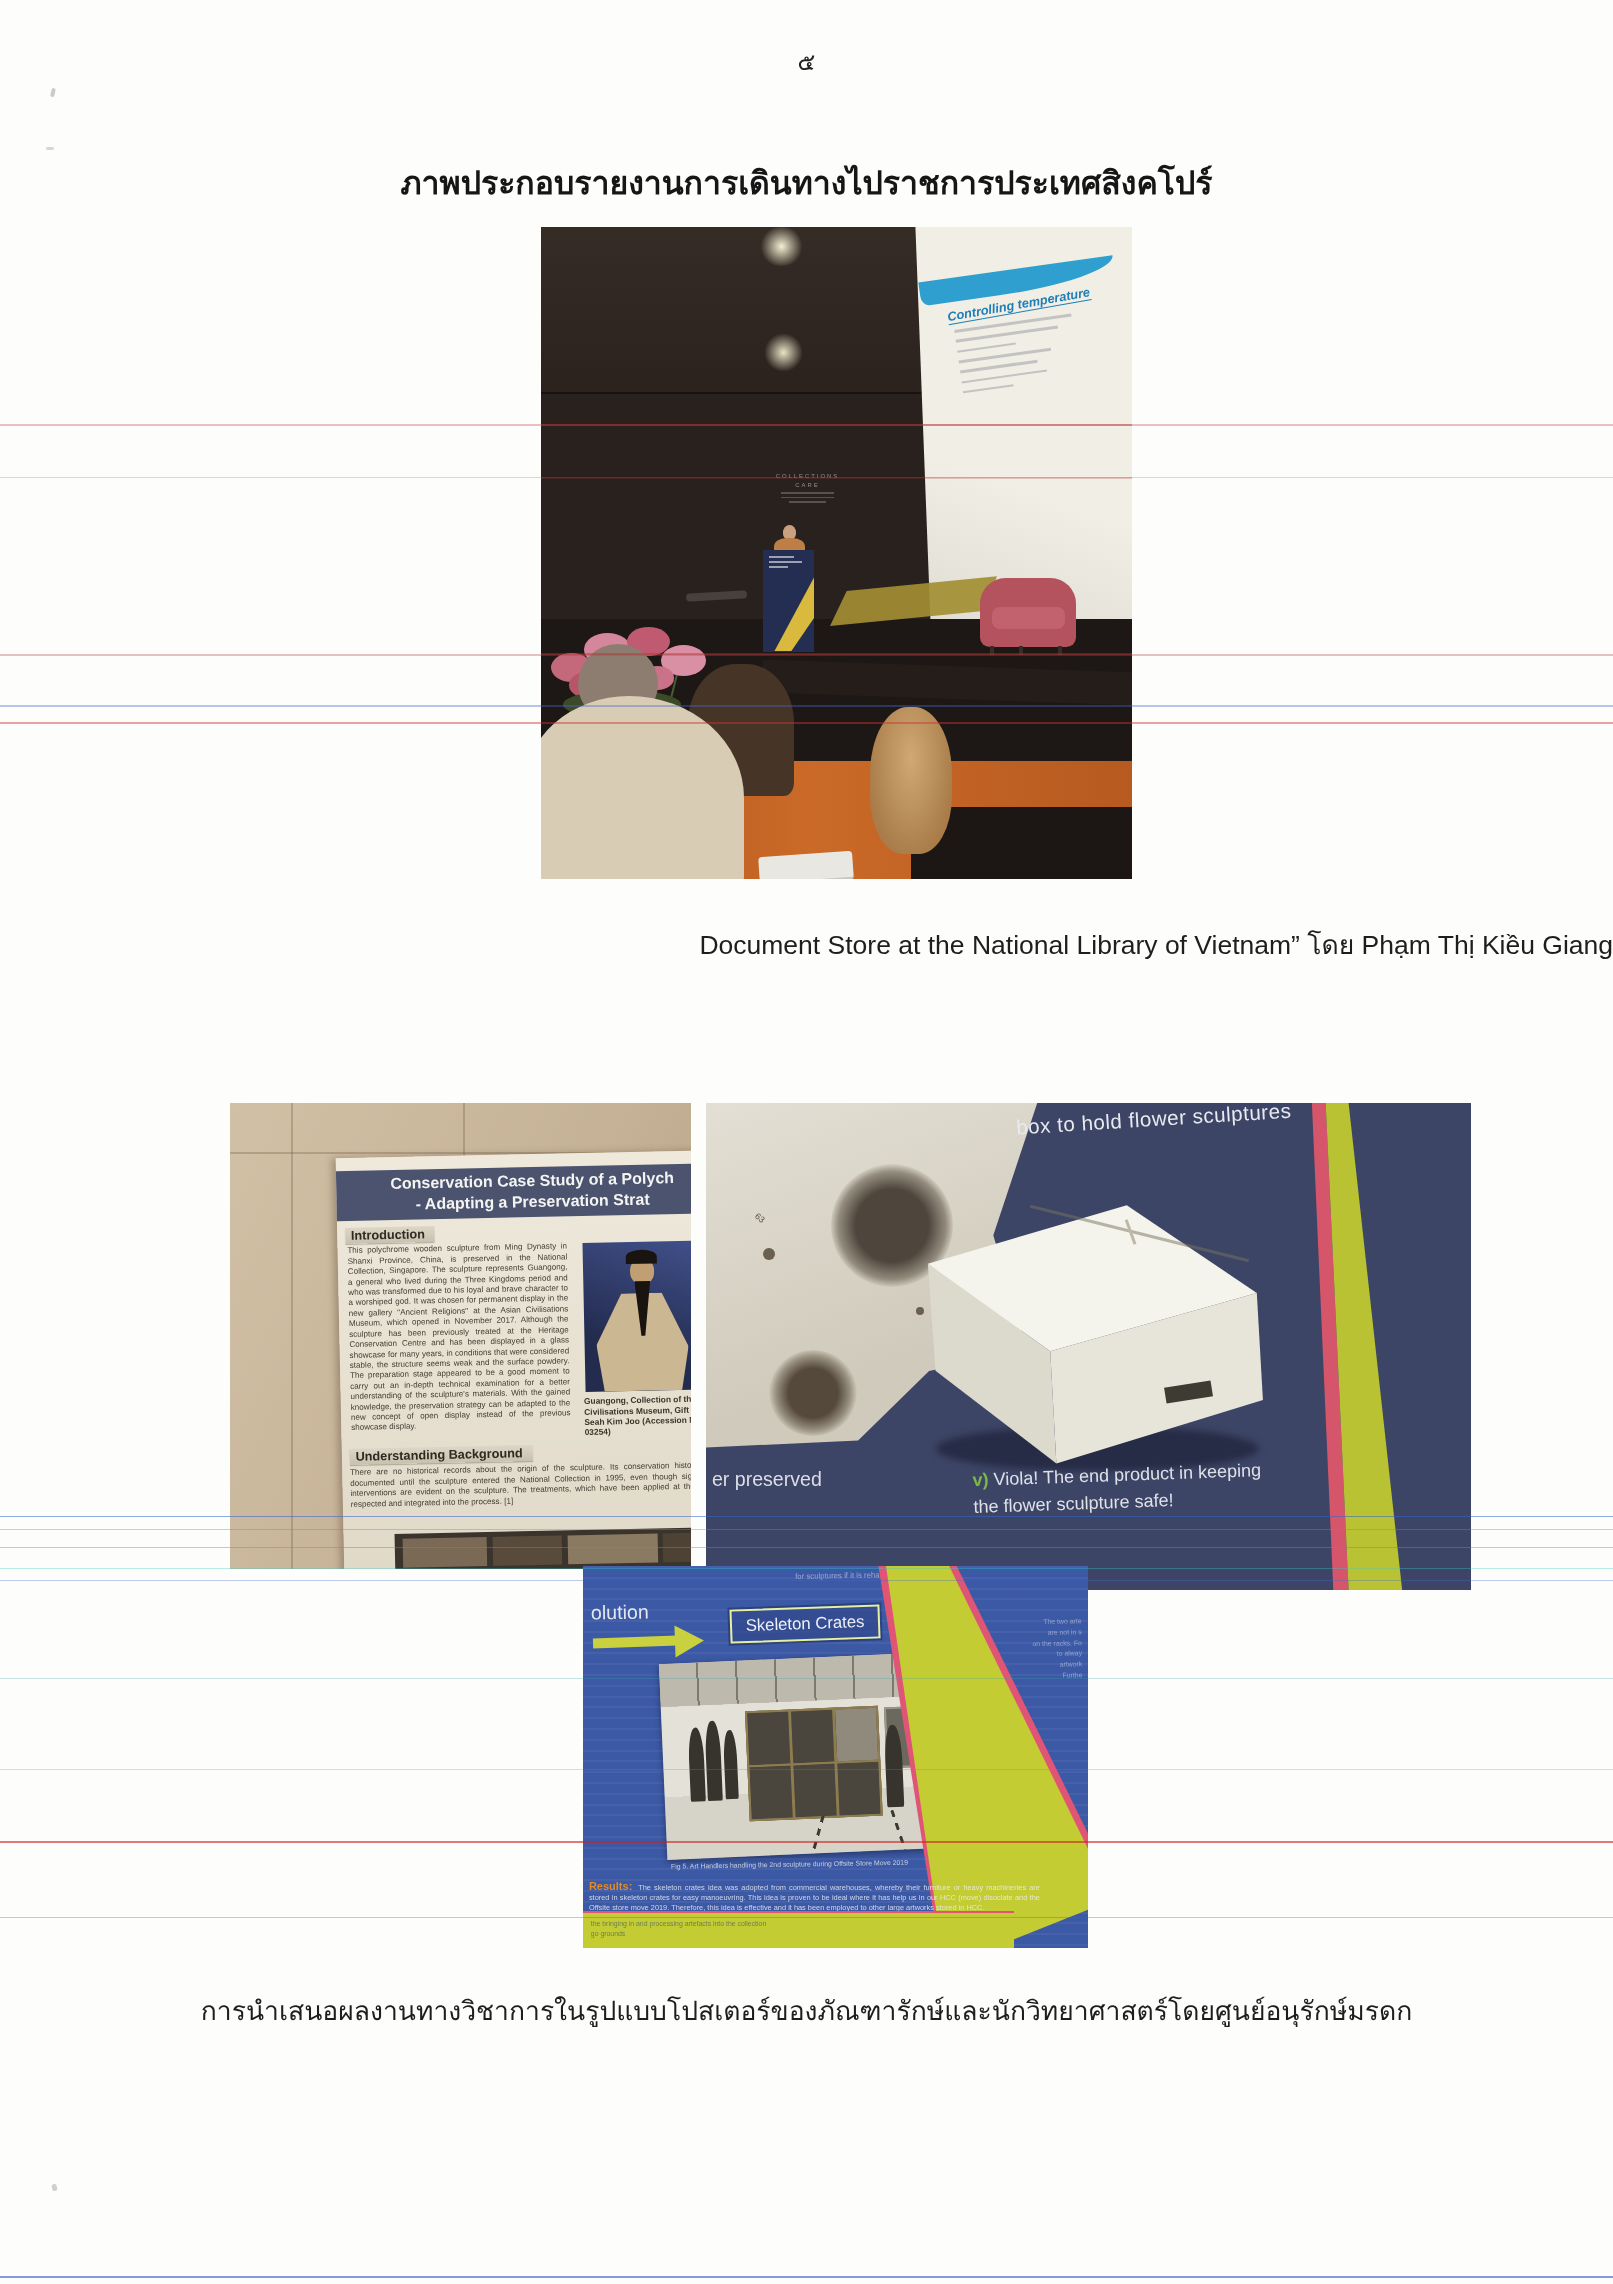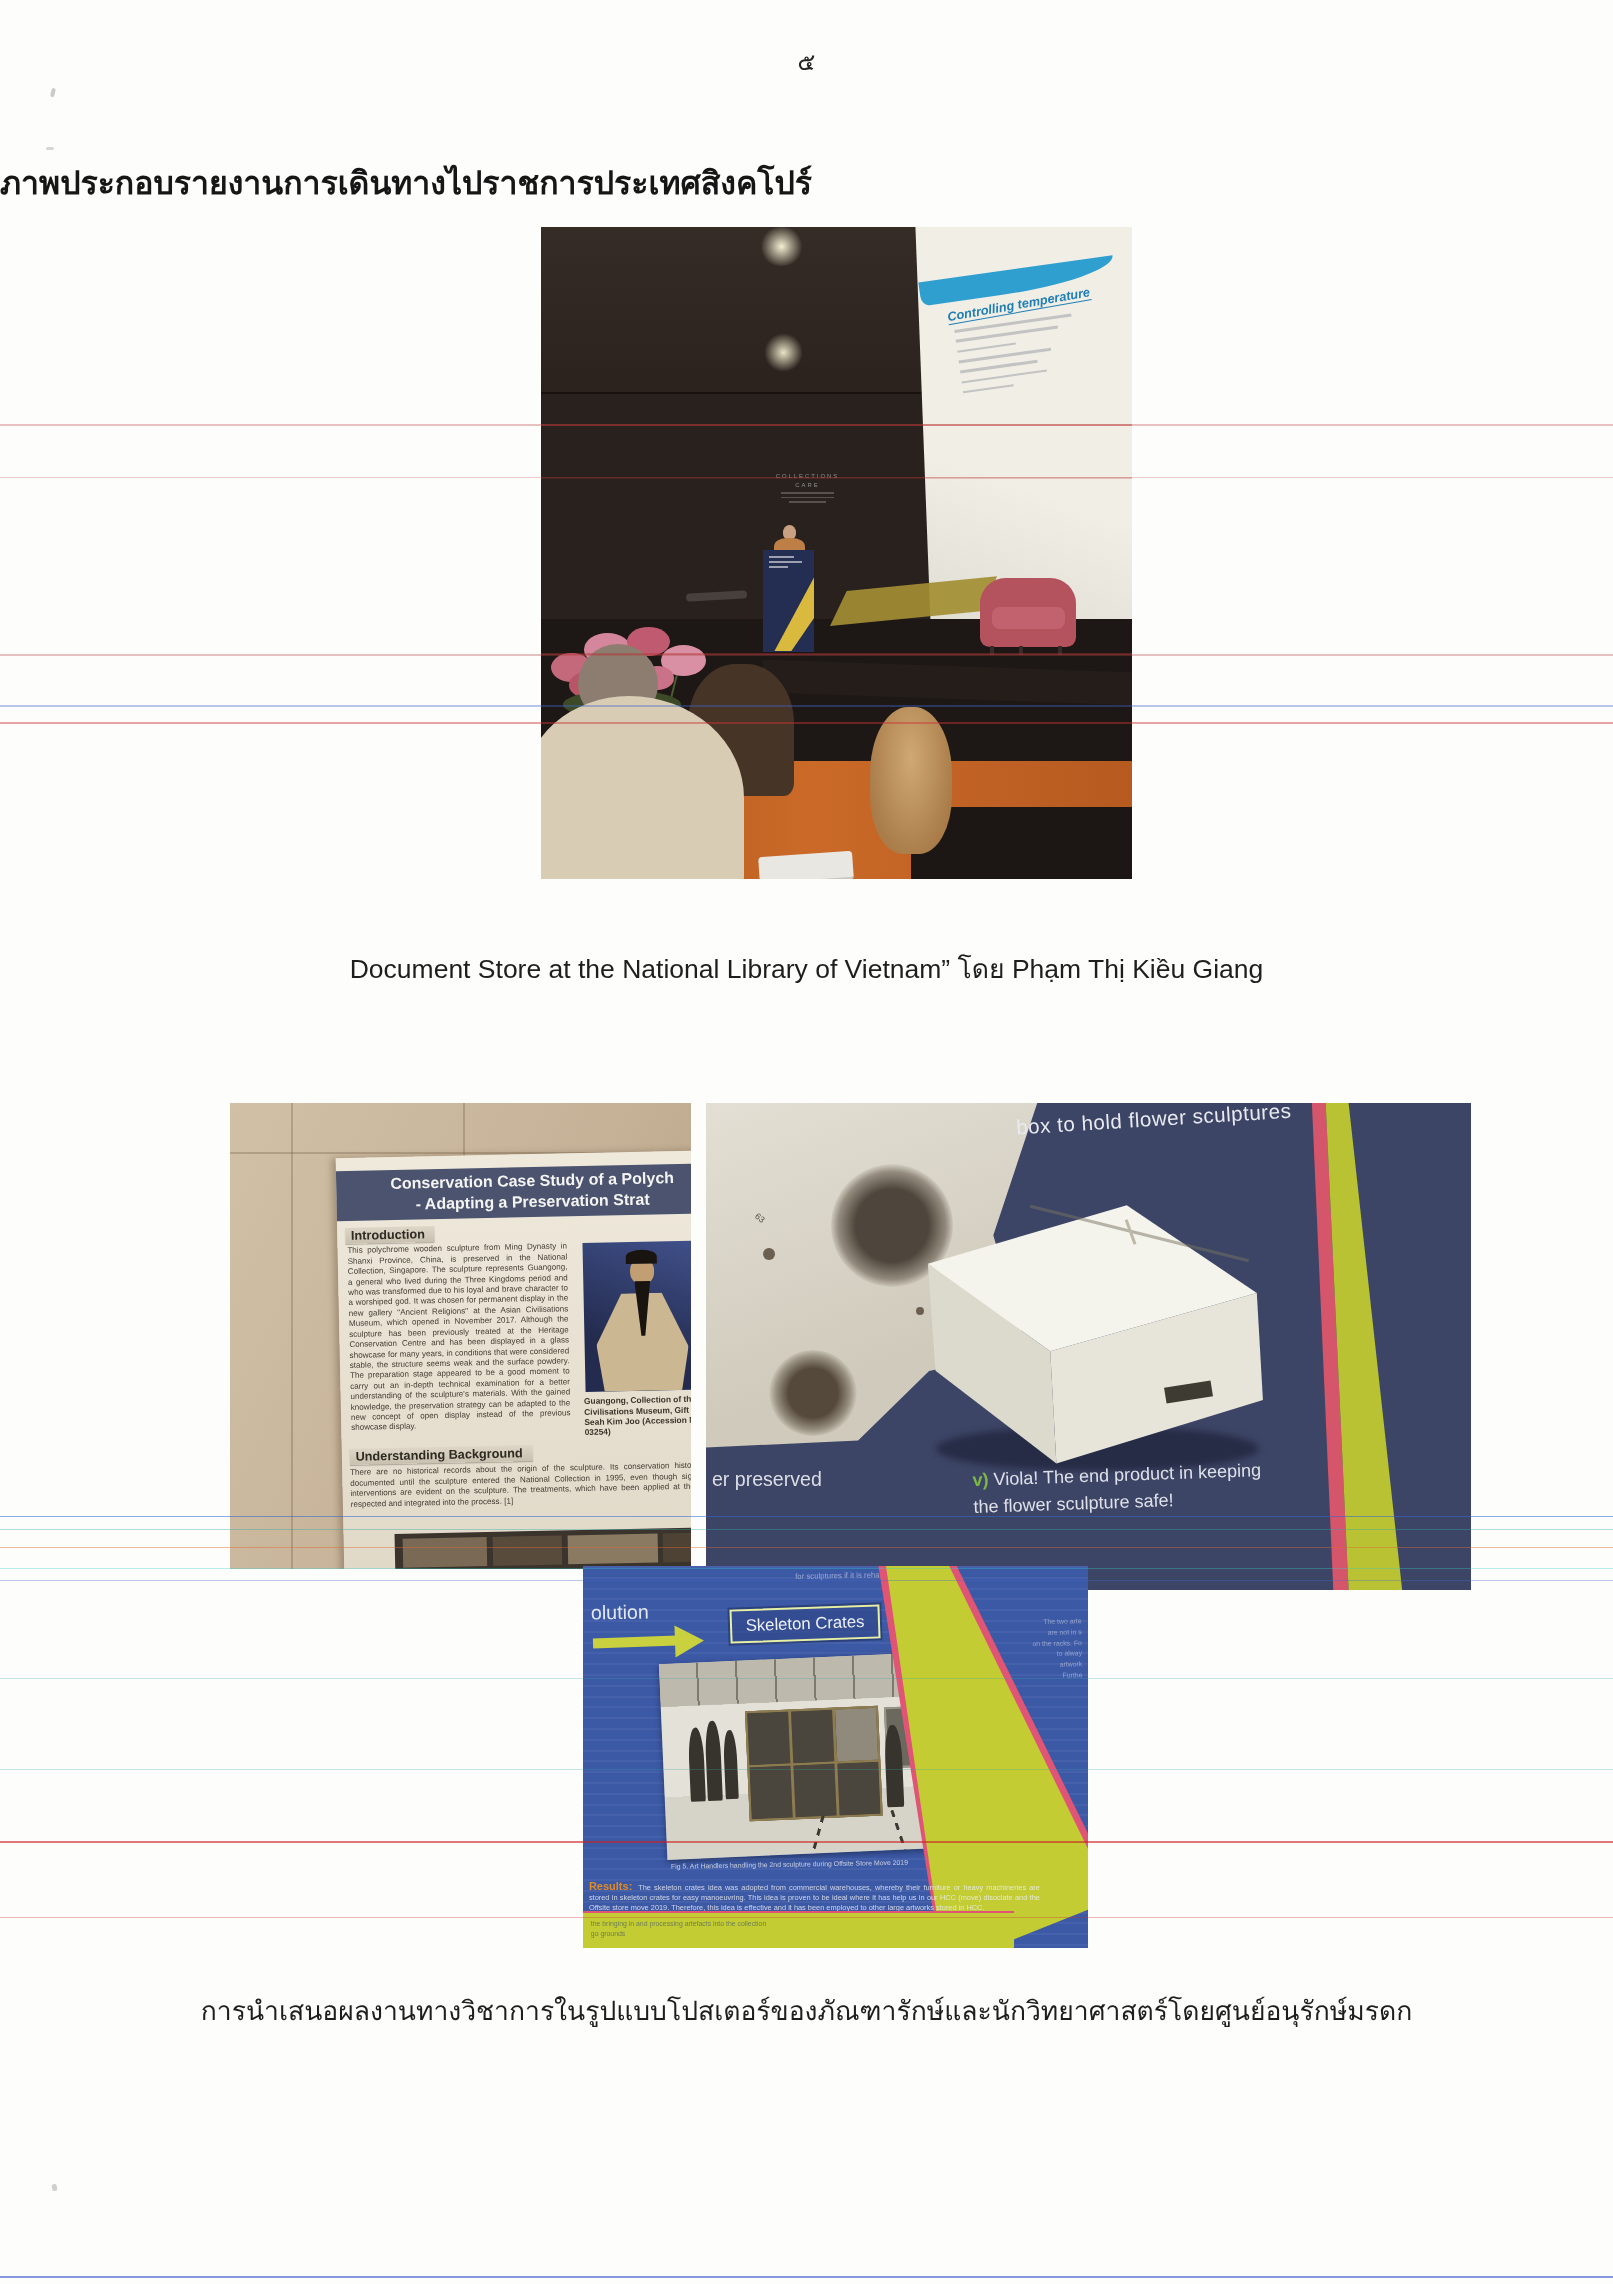--- a/index.html
+++ b/index.html
@@ -4,21 +4,21 @@
 <style>
   html,body{margin:0;padding:0;background:#888;}
   .page{position:relative;width:1613px;height:2285px;background:#fdfdfc;margin:0 auto;
         font-family:"Liberation Sans",sans-serif;overflow:hidden;color:#1c1c1c;}
 
   
   .scanline{position:absolute;left:0;width:100%;pointer-events:none;}
 
   
   .pageno{position:absolute;top:43px;left:0;width:100%;text-align:center;font-size:23.5px;color:#222;}
-  .doc-title{position:absolute;top:157px;left:0;width:100%;font-size:32px;font-weight:bold;color:#161616;}
+  .doc-title{position:absolute;top:157px;left:0;width:100%;text-align:center;font-size:32px;font-weight:bold;color:#161616;}
   .cap{position:absolute;left:0;width:100%;text-align:center;font-size:26.5px;color:#1e1e1e;}
 
   
   .photo1{position:absolute;left:541px;top:227px;width:591px;height:652px;background:#29211d;overflow:hidden;}
   .p1-upper{position:absolute;left:0;top:0;width:100%;height:167px;background:linear-gradient(180deg,#362c26,#2b221e);}
   .p1-wallline{position:absolute;left:0;top:165px;width:100%;height:2px;background:rgba(0,0,0,.45);}
   .glow{position:absolute;border-radius:50%;}
   .p1-screen{position:absolute;left:370px;top:0;width:221px;height:461px;
              background:linear-gradient(200deg,#f1eee6 55%,#d9d6cb);
              clip-path:polygon(2% 0,100% 0,100% 100%,9% 88%);}
@@ -217,21 +217,21 @@
     <div class="p1-laptop"></div>
     <div class="p1-midperson"></div>
     <div class="p1-lefthead"></div>
     <div class="p1-leftperson"></div>
 
     <div class="p1-redline" style="top:197px;"></div>
     <div class="p1-redline" style="top:250px;opacity:.25;"></div>
     <div class="p1-redline" style="top:426px;"></div>
   </div>
 
-  <div class="cap" style="top:948px;">Document Store at the National Library of Vietnam” โดย Phạm Thị Kiều Giang</div>
+  <div class="cap" style="top:924px;text-align:right;">Document Store at the National Library of Vietnam” โดย Phạm Thị Kiều Giang</div>
 
   <div class="photo2">
     <div class="wall-v" style="left:61px;"></div>
     <div class="wall-v" style="left:233px;height:53px;"></div>
     <div class="wall-h" style="top:49px;width:100%;"></div>
 
     <div class="poster">
       <div class="poster-titlebar">
         <div>Conservation Case Study of a Polych</div>
         <div>- Adapting a Preservation Strat</div>

